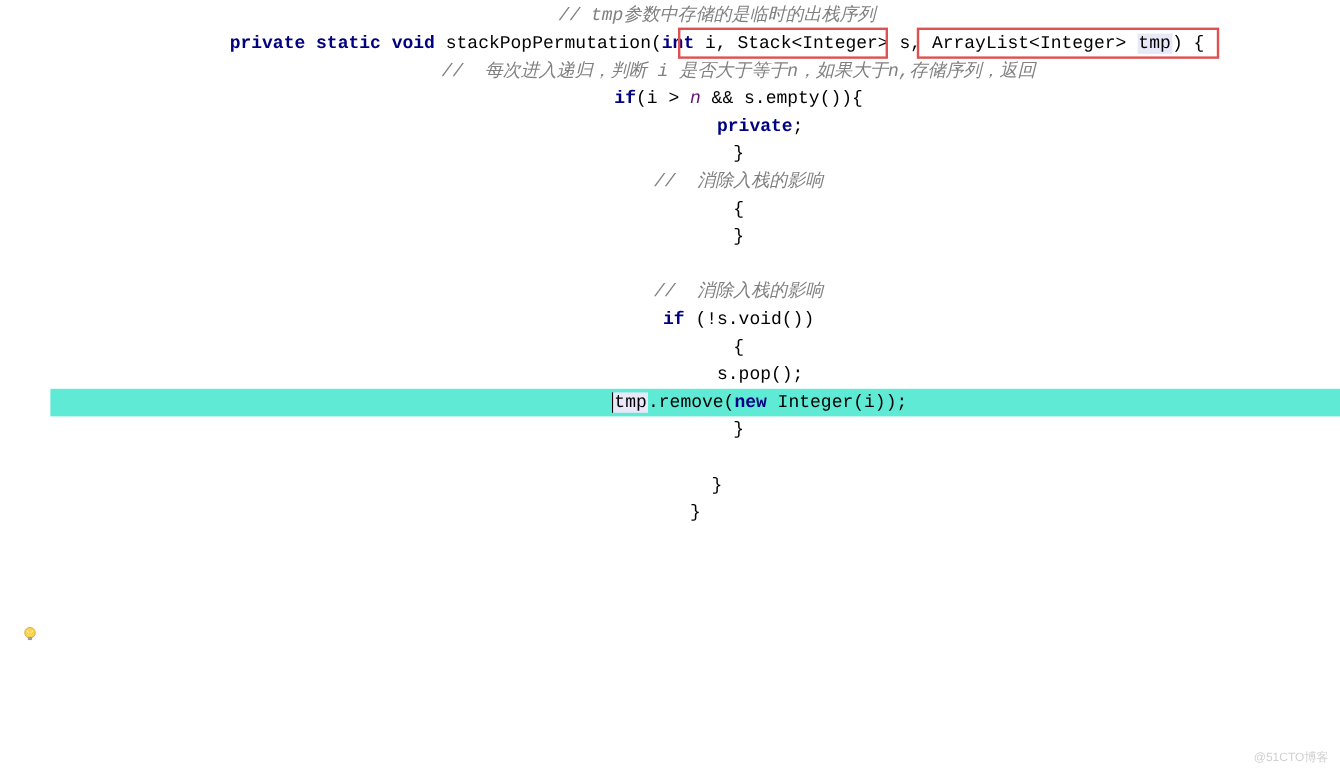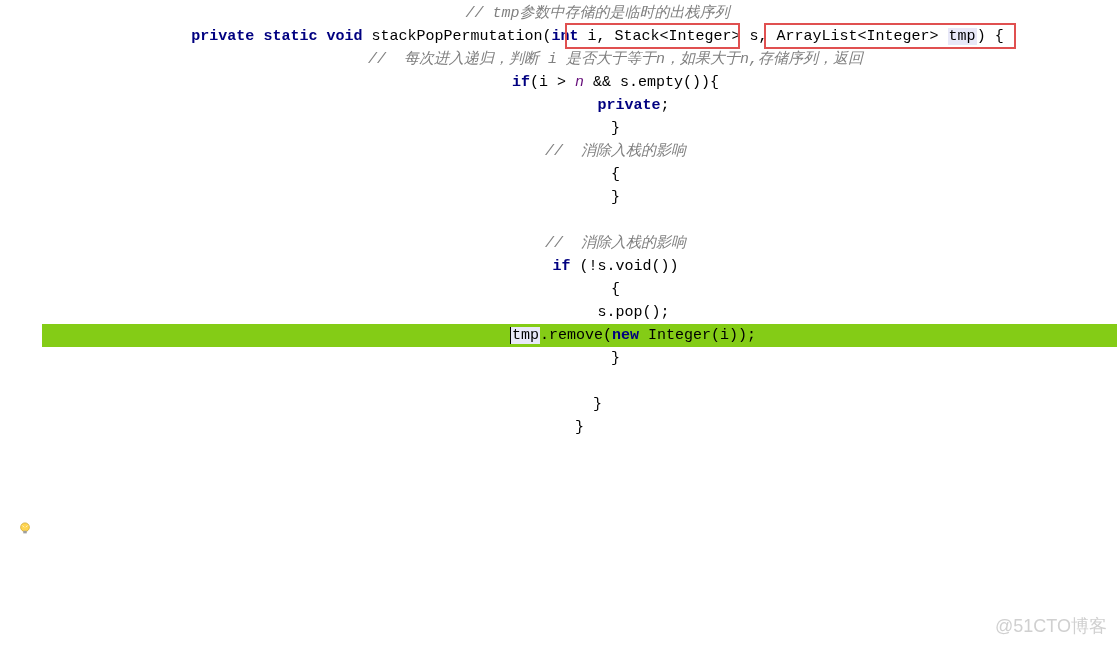--- a/index.html
+++ b/index.html
@@ -37,21 +37,21 @@
       top: 522px;
       width: 14px;
       height: 14px;
     }
     .line {
       white-space: pre;
       height: 23px;
       text-align: center;
     }
     .line.highlighted {
-      background: #84cc16;
+      background: #5eead4;
     }
     .kw { color: #000080; font-weight: bold; }
     .comment { color: #808080; font-style: italic; }
     .num { color: #0000ff; }
     .ident { color: #660e7a; font-style: italic; }
     .static-ident { color: #660e7a; font-style: italic; }
     .param-hint { color: #808080; font-style: italic; background: #f0f0f0; padding: 0 2px; border-radius: 2px; font-size: 13px;}
     .boxed { background: #e8e8f8; padding: 0 1px; }
     .highlight-box {
       position: absolute;
@@ -68,21 +68,21 @@
       left: 764px;
       top: 23px;
       width: 252px;
       height: 26px;
     }
     .watermark {
       position: absolute;
       right: 10px;
       bottom: 8px;
       color: #d0d0d0;
-      font-size: 18px;
+      font-size: 10px;
       font-family: sans-serif;
     }
     .cursor {
       border-left: 1px solid #000;
       margin-left: -1px;
     }
   </style>
 </head>
 <body>
 

